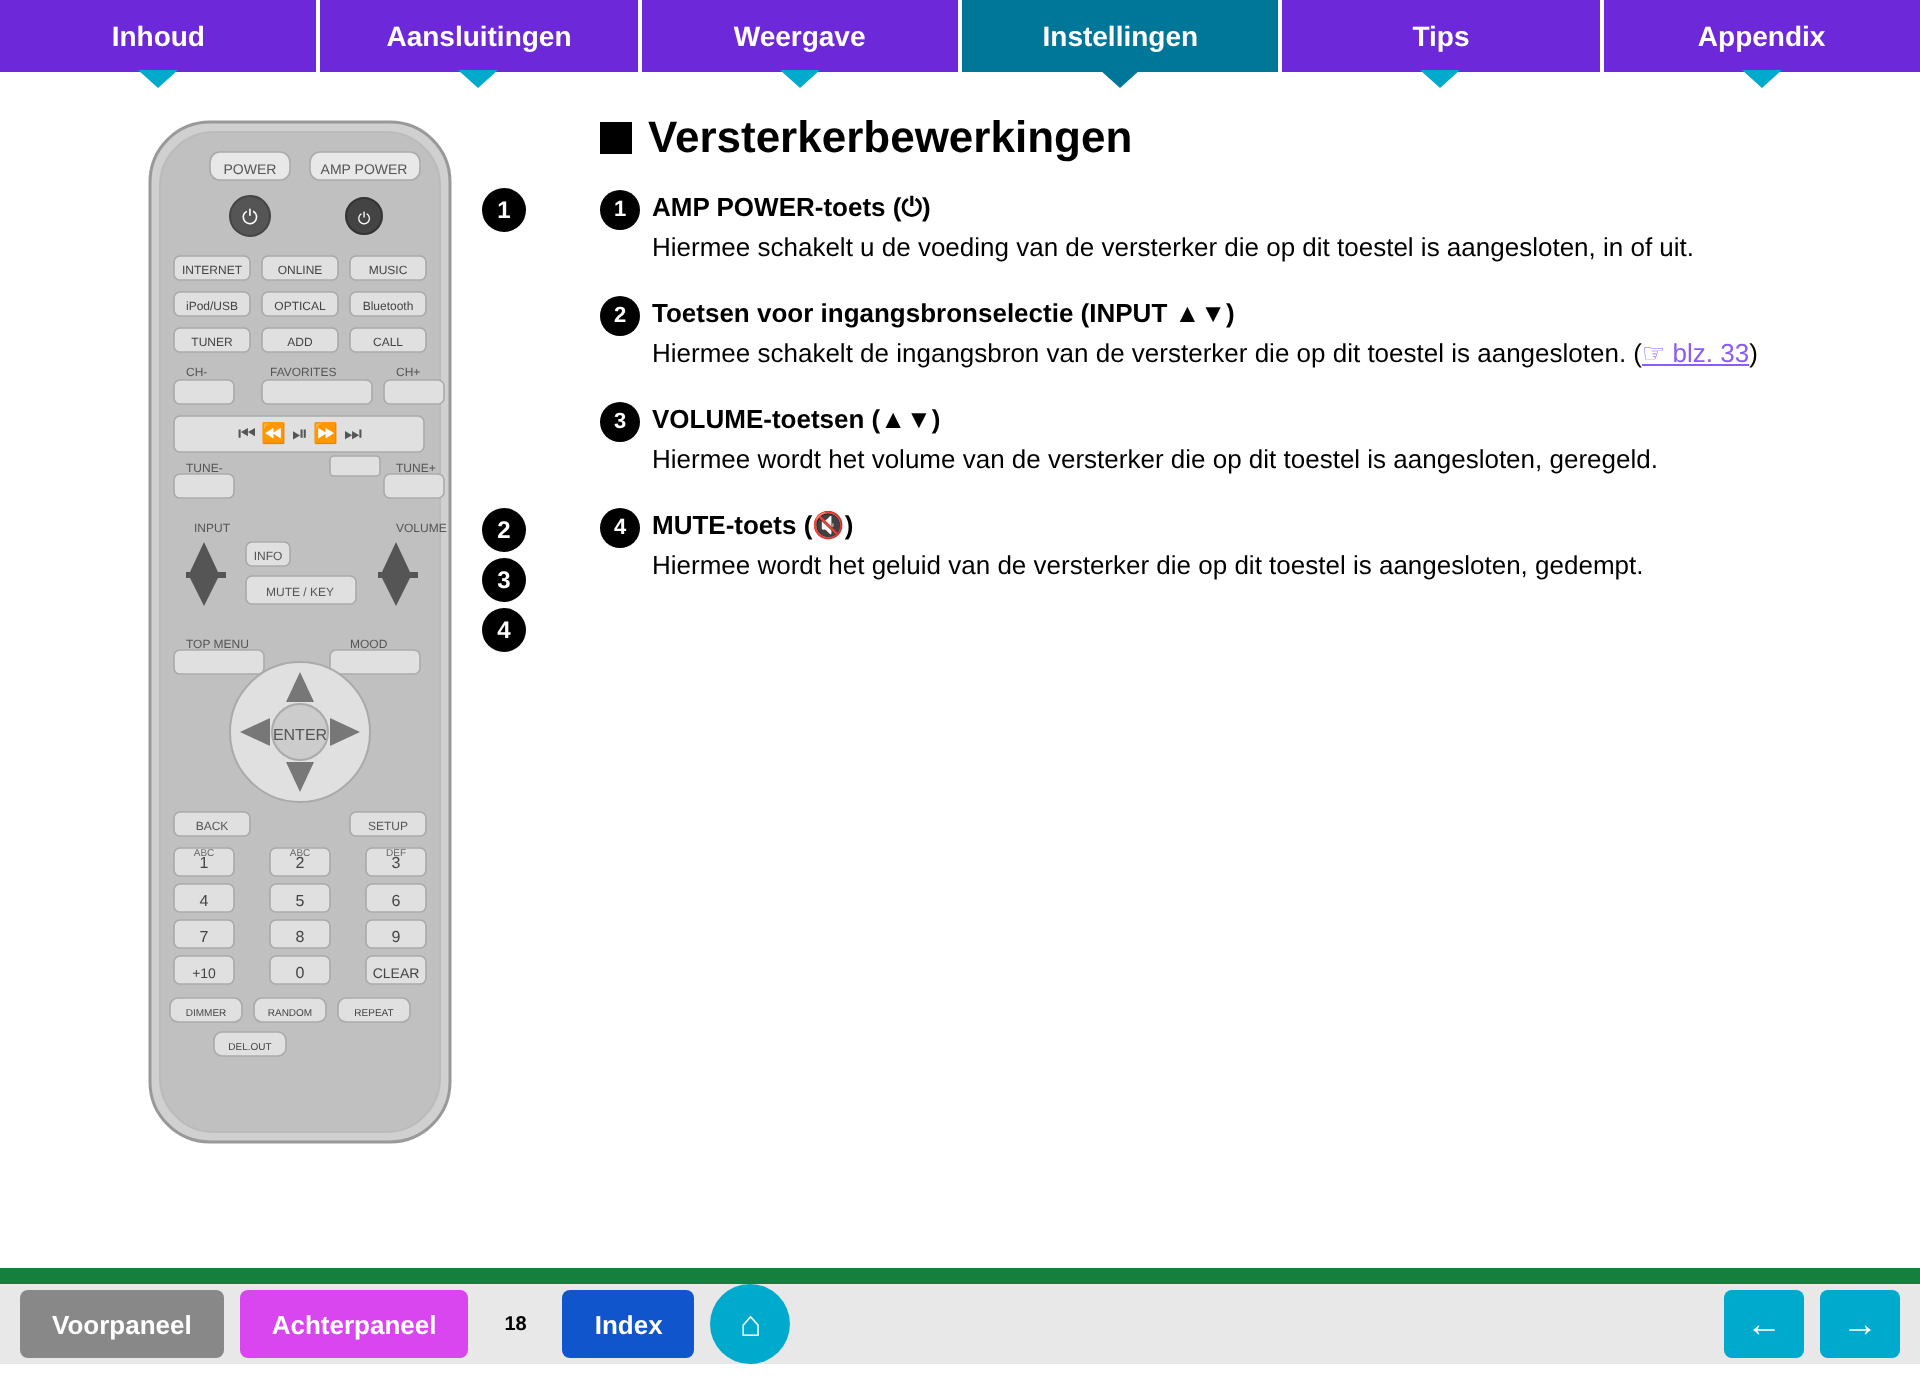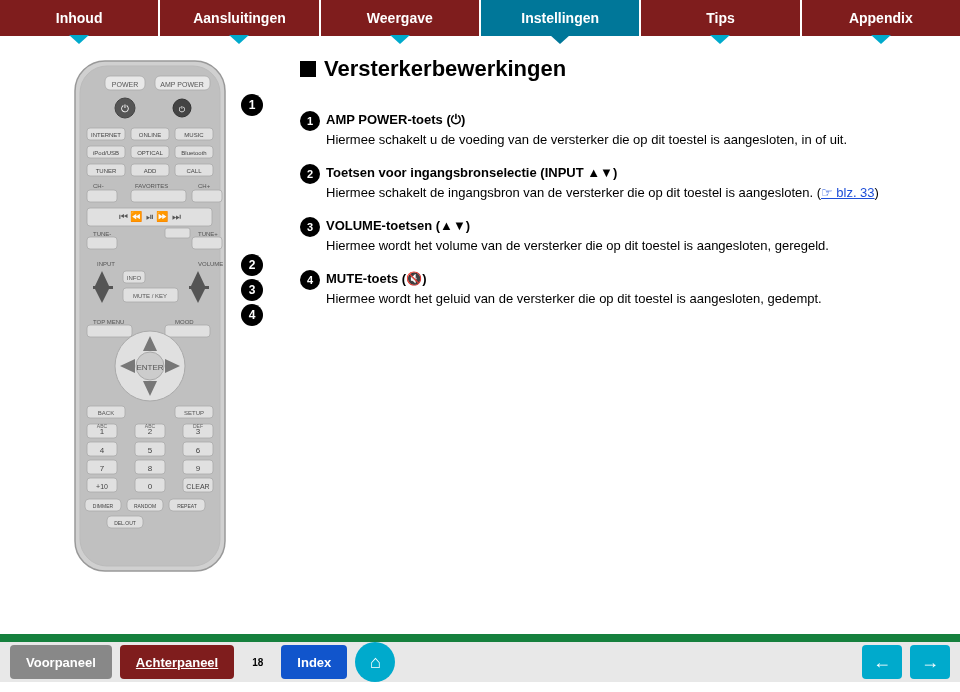--- a/index.html
+++ b/index.html
@@ -8,21 +8,21 @@
       height: 692px;
       font-family: Arial, sans-serif;
       font-size: 13px;
       background: #fff;
       overflow: hidden;
     }
 
     
     .top-nav {
       display: flex;
-      background: #7f1d1d;
+      background: #6d28d9;
       height: 36px;
     }
     .top-nav .nav-item {
       flex: 1;
       display: flex;
       align-items: center;
       justify-content: center;
       color: #fff;
       font-weight: bold;
       font-size: 14px;
@@ -85,21 +85,21 @@
     
     .content-section {
       flex: 1;
       padding: 10px 10px 10px 0;
     }
 
     .page-title {
       font-size: 22px;
       font-weight: bold;
       color: #000;
-      margin-bottom: 28px;
+      margin-bottom: 12px;
       display: flex;
       align-items: center;
       gap: 8px;
     }
 
     .page-title .title-square {
       width: 16px;
       height: 16px;
       background: #000;
       display: inline-block;
@@ -132,21 +132,21 @@
       flex: 1;
       line-height: 1.5;
       font-size: 13px;
     }
 
     .instruction-text strong {
       font-weight: bold;
     }
 
     .instruction-text a {
-      color: #1d4ed8;
+      color: #8b5cf6;
       text-decoration: underline;
     }
 
     
     .bottom-nav {
       height: 48px;
       background: #e8e8e8;
       border-top: 8px solid #15803d;
       display: flex;
       align-items: center;
@@ -159,21 +159,21 @@
       padding: 0 16px;
       border: none;
       border-radius: 4px;
       font-weight: bold;
       font-size: 13px;
       cursor: pointer;
       color: #fff;
     }
 
     .btn-gray { background: #888; }
-    .btn-dark { background: #7f1d1d; text-decoration: underline; }
+    .btn-dark { background: #d946ef; }
     .btn-blue { background: #1155cc; text-align: right; }
 
     .page-number {
       font-size: 10px;
       font-weight: bold;
       margin: 0 10px;
     }
 
     .nav-arrow {
       width: 40px;

